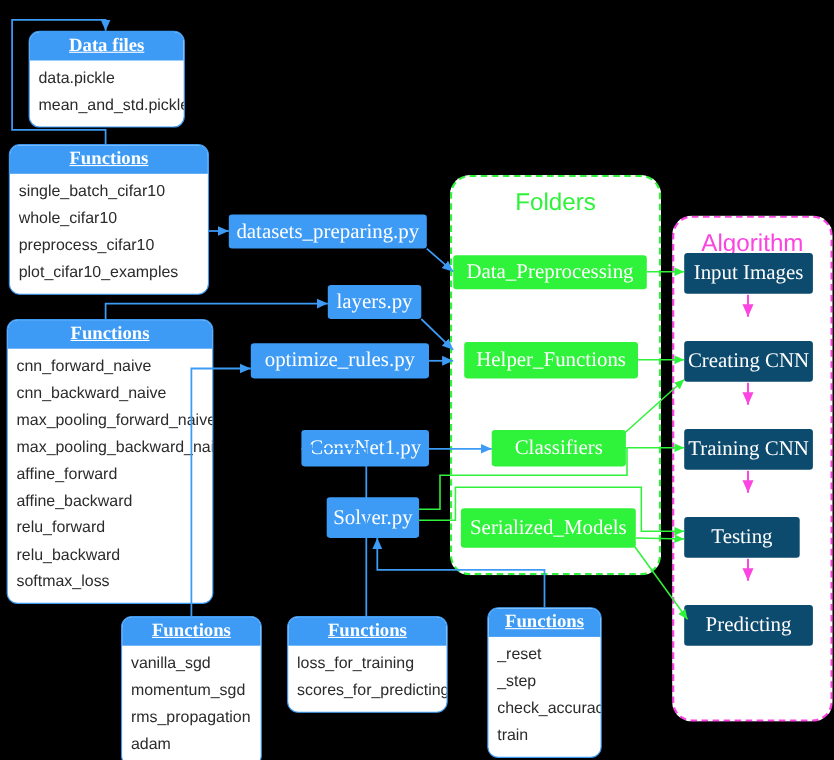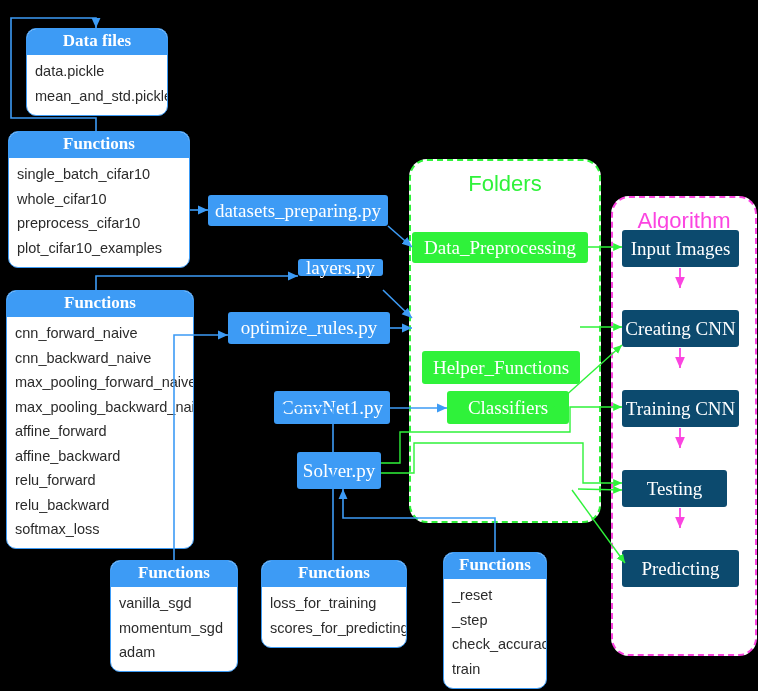--- a/index.html
+++ b/index.html
@@ -71,20 +71,21 @@
   }
   .card .card-head {
     background: #3d9bf5;
     color: #ffffff;
     text-align: center;
     font-family: "Liberation Serif", serif;
     font-weight: bold;
     font-size: 17px;
     padding: 3px 0 4px 0;
     line-height: 1.1;
+    text-decoration: underline;
   }
   .card .card-body {
     padding: 5px 8px 6px 8px;
   }
   .card .card-body .item {
     font-family: "Liberation Sans", sans-serif;
     font-size: 14.5px;
     color: #2b2b2b;
     line-height: 1.0;
     padding: 4.5px 0 5.5px 0;
@@ -197,20 +198,21 @@
       <div class="item">relu_backward</div>
       <div class="item">softmax_loss</div>
     </div>
   </div>
 
   <div class="card" style="left:110px; top:560px; width:128px;">
     <div class="card-head">Functions</div>
     <div class="card-body">
       <div class="item">vanilla_sgd</div>
       <div class="item">momentum_sgd</div>
+      <div class="item">rms_propagation</div>
       <div class="item">adam</div>
     </div>
   </div>
 
   <div class="card" style="left:261px; top:560px; width:146px;">
     <div class="card-head">Functions</div>
     <div class="card-body">
       <div class="item">loss_for_training</div>
       <div class="item">scores_for_predicting</div>
     </div>
@@ -220,28 +222,29 @@
     <div class="card-head">Functions</div>
     <div class="card-body">
       <div class="item">_reset</div>
       <div class="item">_step</div>
       <div class="item">check_accuracy</div>
       <div class="item">train</div>
     </div>
   </div>
 
   <div class="node blue" style="left:208px; top:195px; width:180px; height:31px;">datasets_preparing.py</div>
-  <div class="node blue" style="left:298px; top:259px; width:85px; height:17px;">layers.py</div>
+  <div class="node blue" style="left:298px; top:259px; width:85px; height:31px;">layers.py</div>
   <div class="node blue" style="left:228px; top:312px; width:162px; height:32px;">optimize_rules.py</div>
   <div class="node blue" style="left:274px; top:391px; width:116px; height:33px;">ConvNet1.py</div>
   <div class="node blue" style="left:297px; top:452px; width:84px; height:37px;">Solver.py</div>
 
   <div class="node green" style="left:412px; top:232px; width:176px; height:31px;">Data_Preprocessing</div>
-  <div class="node green" style="left:422px; top:311px; width:158px; height:33px;margin-top:40px;">Helper_Functions</div>
+  <div class="node green" style="left:422px; top:311px; width:158px; height:33px;">Helper_Functions</div>
   <div class="node green" style="left:447px; top:391px; width:122px; height:33px;">Classifiers</div>
+  <div class="node green" style="left:419px; top:462px; width:159px; height:36px;">Serialized_Models</div>
 
   <div class="node pink" style="left:622px; top:230px; width:117px; height:37px;">Input Images</div>
   <div class="node pink" style="left:622px; top:310px; width:117px; height:37px;">Creating CNN</div>
   <div class="node pink" style="left:622px; top:390px; width:117px; height:37px;">Training CNN</div>
   <div class="node pink" style="left:622px; top:470px; width:105px; height:37px;">Testing</div>
   <div class="node pink" style="left:622px; top:550px; width:117px; height:37px;">Predicting</div>
 
 </div>
 
 </body></html>

